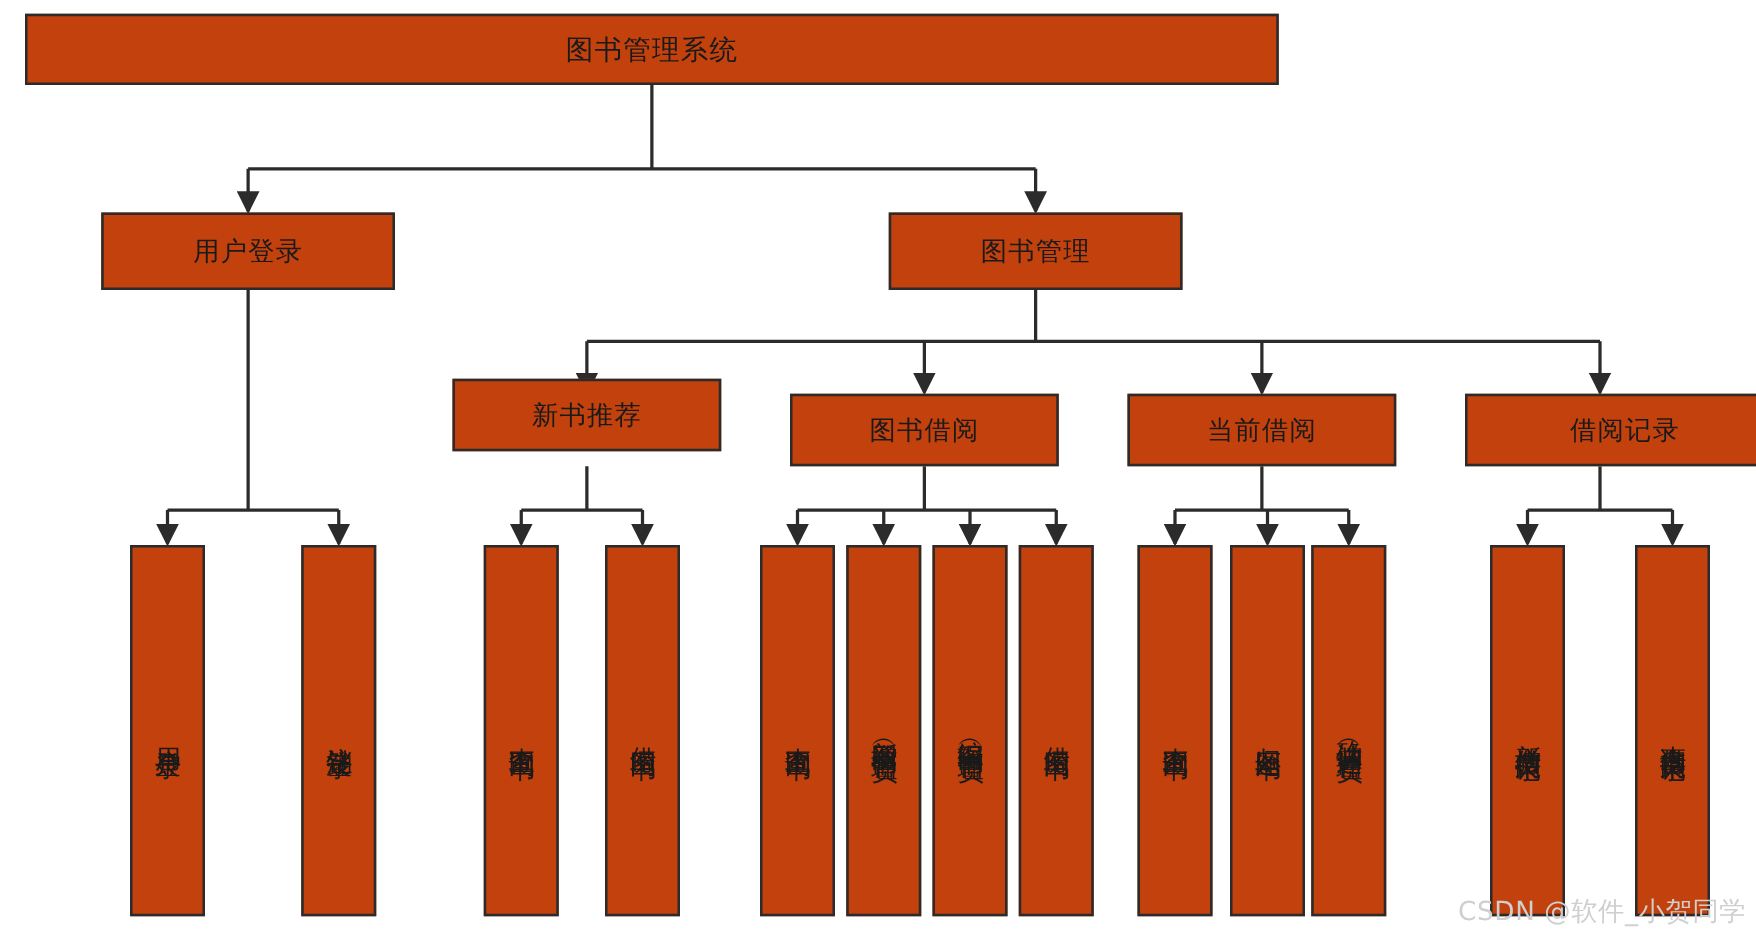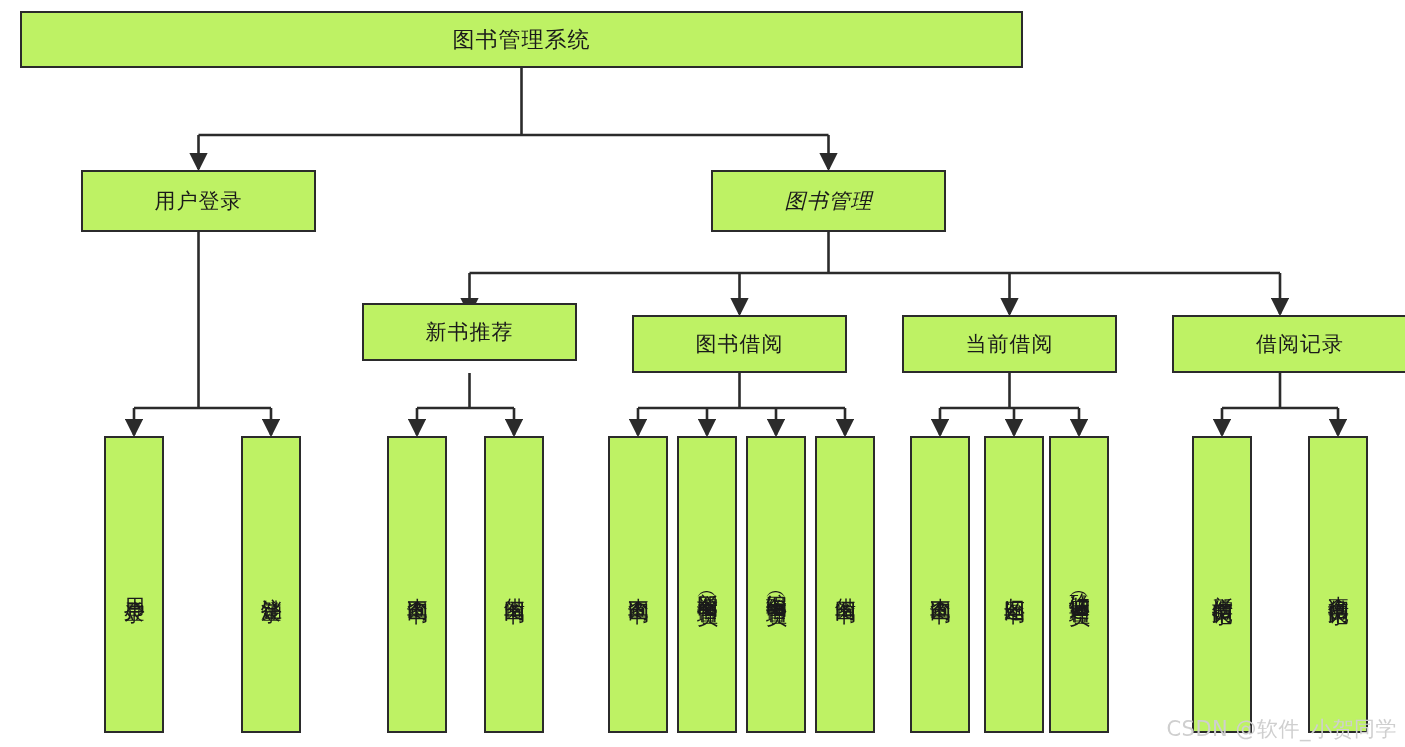--- a/index.html
+++ b/index.html
@@ -1,21 +1,21 @@
 <!DOCTYPE html>
 <html><head>
 <meta charset="utf-8">
 <style>
   html,body{margin:0;padding:0;background:#ffffff;}
   body{width:1405px;height:747px;overflow:hidden;
        font-family:"DejaVu Sans","Liberation Sans",sans-serif;}
   #stage{position:relative;width:1405px;height:747px;background:#fff;}
   svg#wires{position:absolute;left:0;top:0;width:1405px;height:747px;}
 
-  .node{position:absolute;box-sizing:border-box;background:#bef264;
+  .node{position:absolute;box-sizing:border-box;background:#c2410c;
         border:2px solid #2b2b2b;display:flex;align-items:center;
         justify-content:center;color:#1a1a1a;}
   .node.h{font-size:21px;letter-spacing:1px;}
   .node.root{font-size:22px;letter-spacing:1px;}
   .node.leaf{writing-mode:vertical-rl;text-orientation:upright;
              font-size:21px;line-height:1.28;letter-spacing:2px;
              padding:6px 0;}
   .node.leaf span{display:block;}
   .watermark{position:absolute;right:8px;bottom:4px;color:#cfcfcf;
              font-size:21px;white-space:nowrap;letter-spacing:0.5px;}
@@ -68,21 +68,21 @@
       </g>
   </svg>
 
   <div class="node root" style="left: 20px; top: 11px; width: 1003px; height: 57px;">
     <span>图书管理系统</span>
   </div>
 
   <div class="node h" style="left: 81px; top: 170px; width: 235px; height: 62px;">
     <span>用户登录</span>
   </div>
-  <div class="node h" style="left: 711px; top: 170px; width: 235px; height: 62px; font-style: italic;">
+  <div class="node h" style="left: 711px; top: 170px; width: 235px; height: 62px;">
     <span>图书管理</span>
   </div>
 
   <div class="node h" style="left: 362px; top: 303px; width: 215px; height: 58px;">
     <span>新书推荐</span>
   </div>
   <div class="node h" style="left: 632px; top: 315px; width: 215px; height: 58px;">
     <span>图书借阅</span>
   </div>
   <div class="node h" style="left: 902px; top: 315px; width: 215px; height: 58px;">

